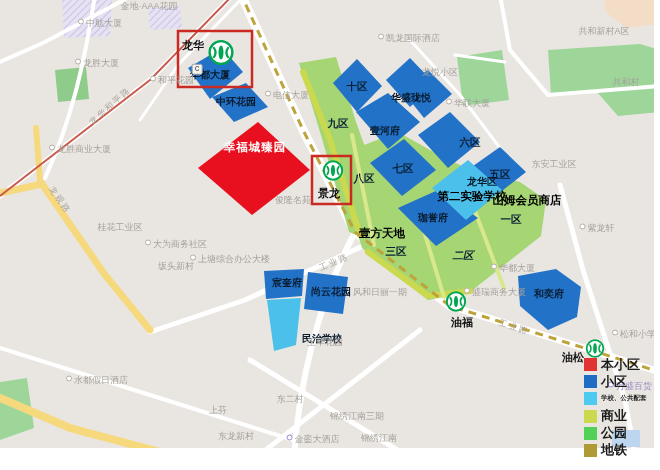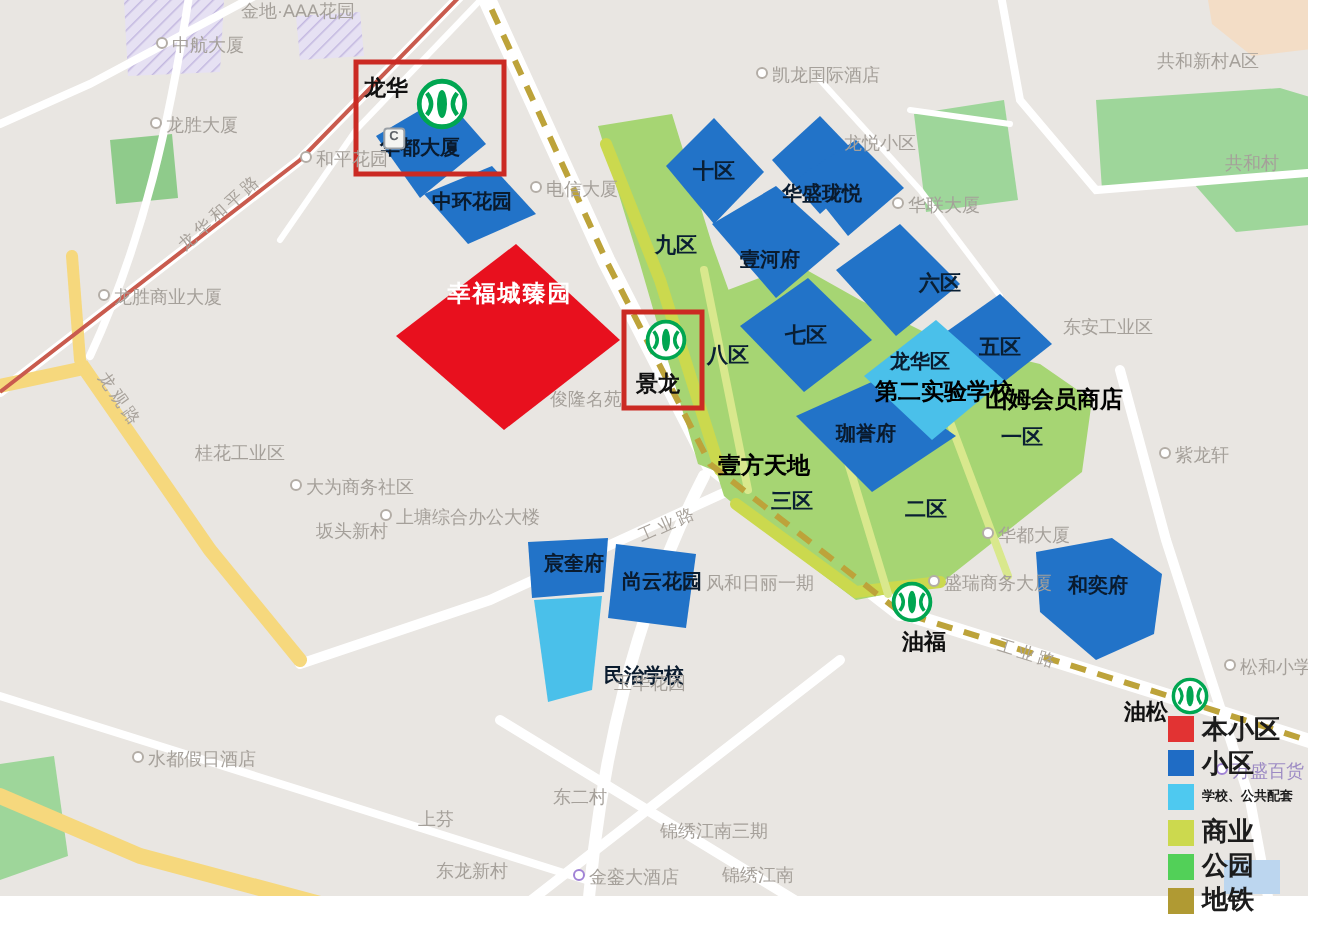--- a/index.html
+++ b/index.html
@@ -121,31 +121,31 @@
   </svg>
 
   <div id="labels">
       <div class="lbl zone" style="left: 357px; top: 86px;">十区</div>
       <div class="lbl zone" style="left: 338px; top: 123px;">九区</div>
       <div class="lbl zone" style="left: 364px; top: 178px;">八区</div>
       <div class="lbl zone" style="left: 403px; top: 168px;">七区</div>
       <div class="lbl zone" style="left: 447px; top: 142px; margin-left: 23px;">六区</div>
       <div class="lbl zone" style="left: 500px; top: 174px;">五区</div>
       <div class="lbl zone" style="left: 396px; top: 251px;">三区</div>
-      <div class="lbl zone" style="left: 463px; top: 255px;">二区</div>
+      <div class="lbl zone" style="left: 463px; top: 255px; font-style: italic;">二区</div>
       <div class="lbl zone" style="left: 511px; top: 219px;">一区</div>
       <div class="lbl comm" style="left: 210px; top: 75px;">华都大厦</div>
       <div class="lbl comm" style="left: 236px; top: 102px;">中环花园</div>
       <div class="lbl comm" style="left: 411px; top: 98px;">华盛珑悦</div>
       <div class="lbl comm" style="left: 385px; top: 131px;">壹河府</div>
       <div class="lbl comm" style="left: 433px; top: 218px;">珈誉府</div>
       <div class="lbl comm" style="left: 331px; top: 292px;">尚云花园</div>
       <div class="lbl comm" style="left: 287px; top: 283px;">宸奎府</div>
       <div class="lbl comm" style="left: 549px; top: 294px;">和奕府</div>
-      <div class="lbl comm" style="left: 460px; top: 182px;">龙华区</div>
+      <div class="lbl comm" style="left: 482px; top: 182px;">龙华区</div>
       <div class="lbl big" style="left: 472px; top: 197px;">第二实验学校</div>
       <div class="lbl big" style="left: 527px; top: 201px;">山姆会员商店</div>
       <div class="lbl big" style="left: 382px; top: 234px; text-align: center;">壹方天地</div>
       <div class="lbl comm" style="left: 312px; top: 339px; padding-left: 20px;">民治学校</div>
       <div class="lbl roadlbl" style="left: 334px; top: 262px; transform: translate(-50%, -50%) rotate(-24deg);">工业路</div>
       <div class="lbl roadlbl" style="left: 514px; top: 327px; transform: translate(-50%, -50%) rotate(17deg);">工业路</div>
       <div class="lbl roadlbl" style="left: 110px; top: 106px; transform: translate(-50%, -50%) rotate(-42deg);">龙华和平路</div>
       <div class="lbl roadlbl" style="left: 60px; top: 200px; transform: translate(-50%, -50%) rotate(55deg);">龙观路</div>
       <div class="lbl bg" style="left: 149px; top: 6px;"><span>金地·AAA花园</span></div>
       <div class="lbl bg" style="left: 100px; top: 23px;"><span class="pin"></span><span>中航大厦</span></div>

